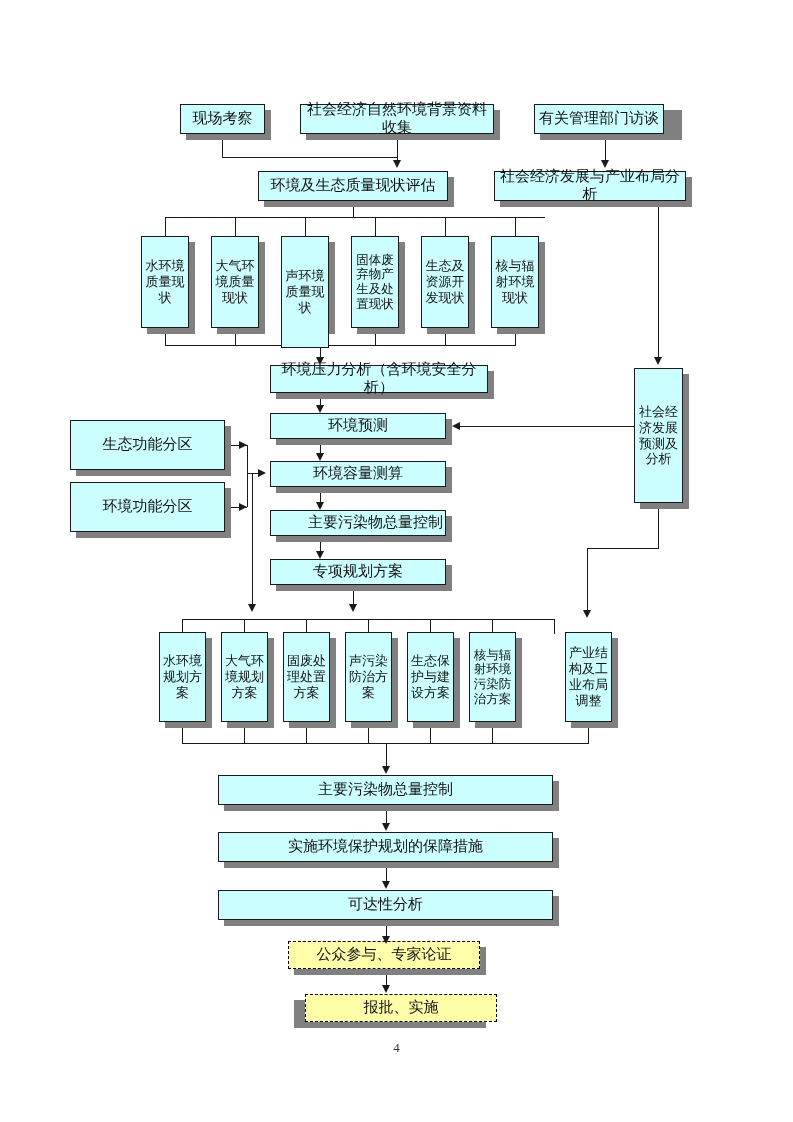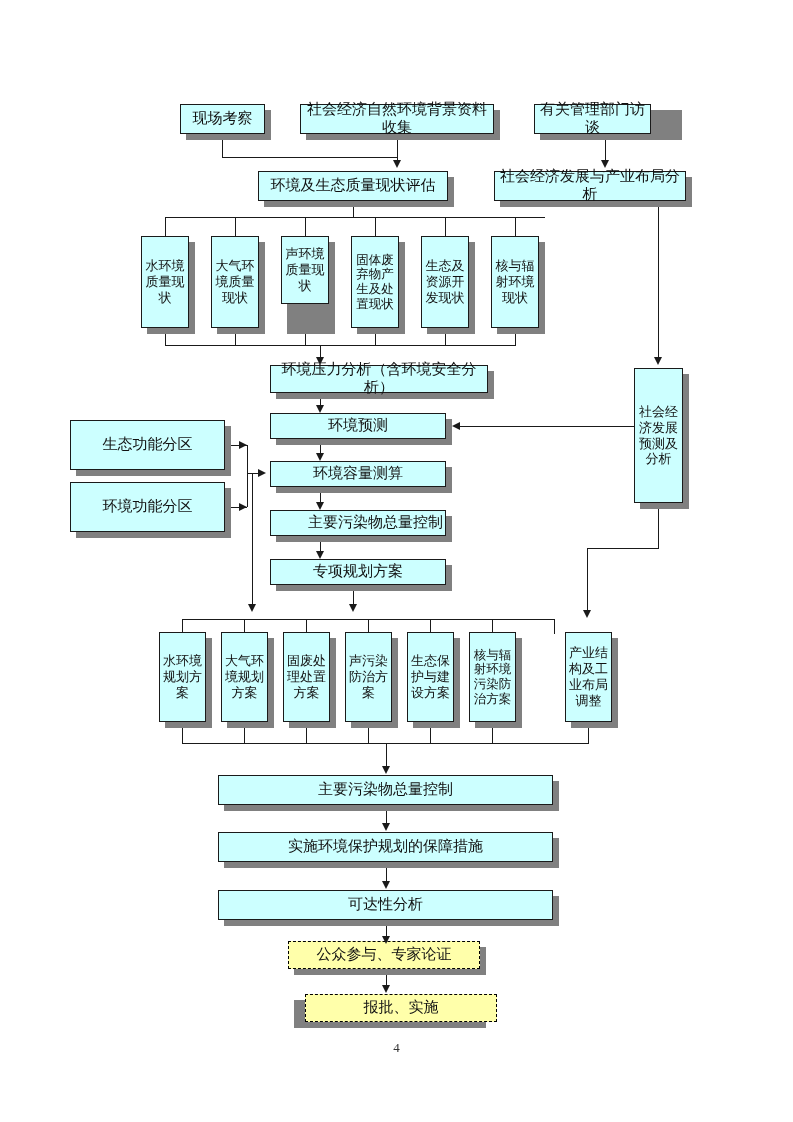--- a/index.html
+++ b/index.html
@@ -45,21 +45,21 @@
   <div class="box wide" style="left:180px;top:104px;width:85px;height:30px;">
     <span class="lbl">现场考察</span>
   </div>
 
   <div class="shadow" style="left:306px;top:110px;width:194px;height:30px;"></div>
   <div class="box wide" style="left:300px;top:104px;width:194px;height:30px;">
     <span class="lbl">社会经济自然环境背景资料收集</span>
   </div>
 
   <div class="shadow" style="left:540px;top:110px;width:142px;height:30px;"></div>
-  <div class="box wide" style="left:534px;top:104px;width:117px;height:30px;">
+  <div class="box wide" style="left:534px;top:104px;width:130px;height:30px;">
     <span class="lbl">有关管理部门访谈</span>
   </div>
 
   <div class="ln lnv" style="left:222px;top:134px;height:24px;"></div>
   <div class="ln lnh" style="left:222px;top:157px;width:175px;"></div>
   <div class="ln lnv" style="left:397px;top:134px;height:32px;"></div>
   <div class="arw down" style="left:393px;top:160px;"></div>
 
   <div class="ln lnv" style="left:605px;top:134px;height:32px;"></div>
   <div class="arw down" style="left:601px;top:160px;"></div>
@@ -87,21 +87,21 @@
   <div class="box tall" style="left:141px;top:236px;width:48px;height:92px;">
     <span class="lbl">水环境质量现状</span>
   </div>
 
   <div class="shadow" style="left:217px;top:242px;width:48px;height:92px;"></div>
   <div class="box tall" style="left:211px;top:236px;width:48px;height:92px;">
     <span class="lbl">大气环境质量现状</span>
   </div>
 
   <div class="shadow" style="left:287px;top:242px;width:48px;height:92px;"></div>
-  <div class="box tall" style="left:281px;top:236px;width:48px;height:68px;">
+  <div class="box tall" style="left:281px;top:236px;width:48px;height:112px;">
     <span class="lbl">声环境质量现状</span>
   </div>
 
   <div class="shadow" style="left:357px;top:242px;width:48px;height:92px;"></div>
   <div class="box small" style="left:351px;top:236px;width:48px;height:92px;">
     <span class="lbl">固体废弃物产生及处置现状</span>
   </div>
 
   <div class="shadow" style="left:427px;top:242px;width:48px;height:92px;"></div>
   <div class="box tall" style="left:421px;top:236px;width:48px;height:92px;">

